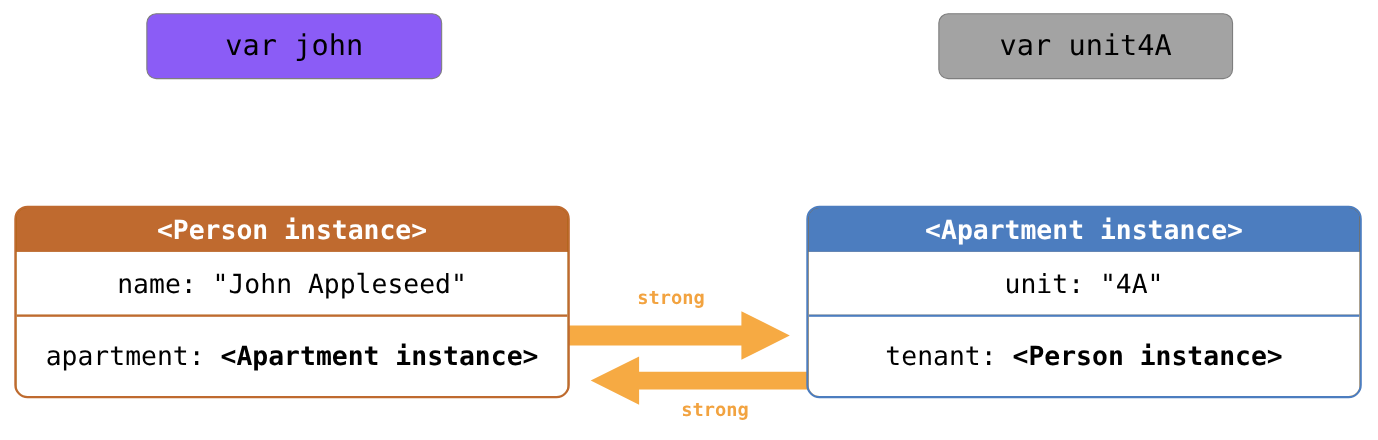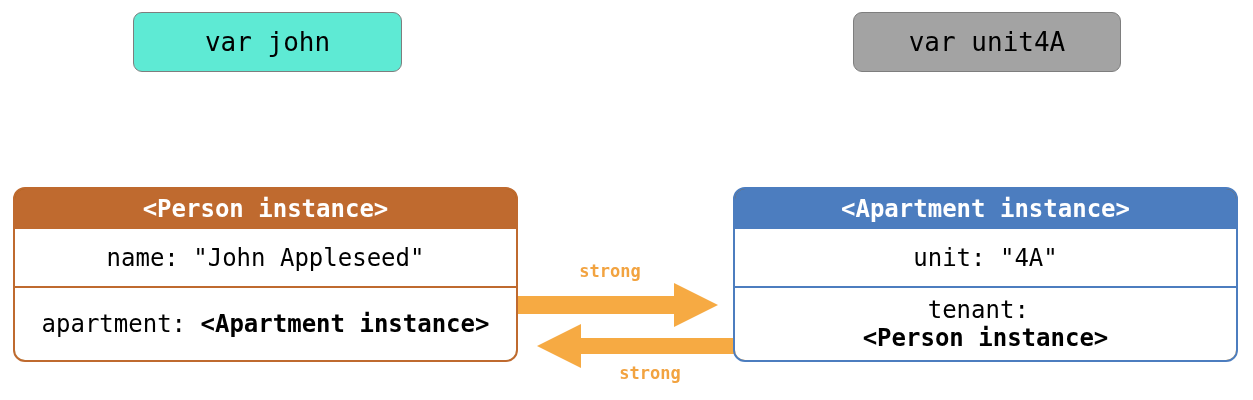--- a/index.html
+++ b/index.html
@@ -104,21 +104,21 @@
 </head>
 <body>
 
 <div class="canvas">
 
   <svg class="arrow-layer" viewBox="0 0 1253 400" xmlns="http://www.w3.org/2000/svg">
     <polygon fill="#f6aa43" points="512,296 674,296 674,283 718,305 674,327 674,314 512,314"></polygon>
     <polygon fill="#f6aa43" points="737,338 581,338 581,324 537,346 581,368 581,354 737,354"></polygon>
   </svg>
 
-  <div class="var-box var-john" style="background: #5eead4; border-color: rgb(126, 126, 126);">
+  <div class="var-box var-john" style="background: #8b5cf6; border-color: rgb(126, 126, 126);">
     <span>var john</span>
   </div>
   <div class="var-box var-unit4a" style="background: #a3a3a3; border-color: rgb(126, 126, 126);">
     <span>var unit4A</span>
   </div>
 
   <div class="instance-box person-box" style="border-color: rgb(191, 106, 47);">
     <div class="instance-header" style="background: rgb(191, 106, 47); color: rgb(255, 255, 255);">
       <span>&lt;Person instance&gt;</span>
     </div>
@@ -130,21 +130,21 @@
     </div>
   </div>
 
   <div class="instance-box apartment-box" style="border-color: rgb(76, 125, 191);">
     <div class="instance-header" style="background: rgb(76, 125, 191); color: rgb(255, 255, 255);">
       <span>&lt;Apartment instance&gt;</span>
     </div>
     <div class="instance-row row-1">
       <span>unit: "4A"</span>
     </div>
-    <div class="instance-row row-2" style="border-top-color: rgb(76, 125, 191); flex-direction: column;">
+    <div class="instance-row row-2" style="border-top-color: rgb(76, 125, 191);">
       <span>tenant: </span><span class="emphasis">&lt;Person instance&gt;</span>
     </div>
   </div>
 
   <div class="strong-label strong-label-top" style="color: rgb(242, 163, 64);">strong</div>
   <div class="strong-label strong-label-bottom" style="color: rgb(242, 163, 64);">strong</div>
 
 </div>
 
 </body></html>

